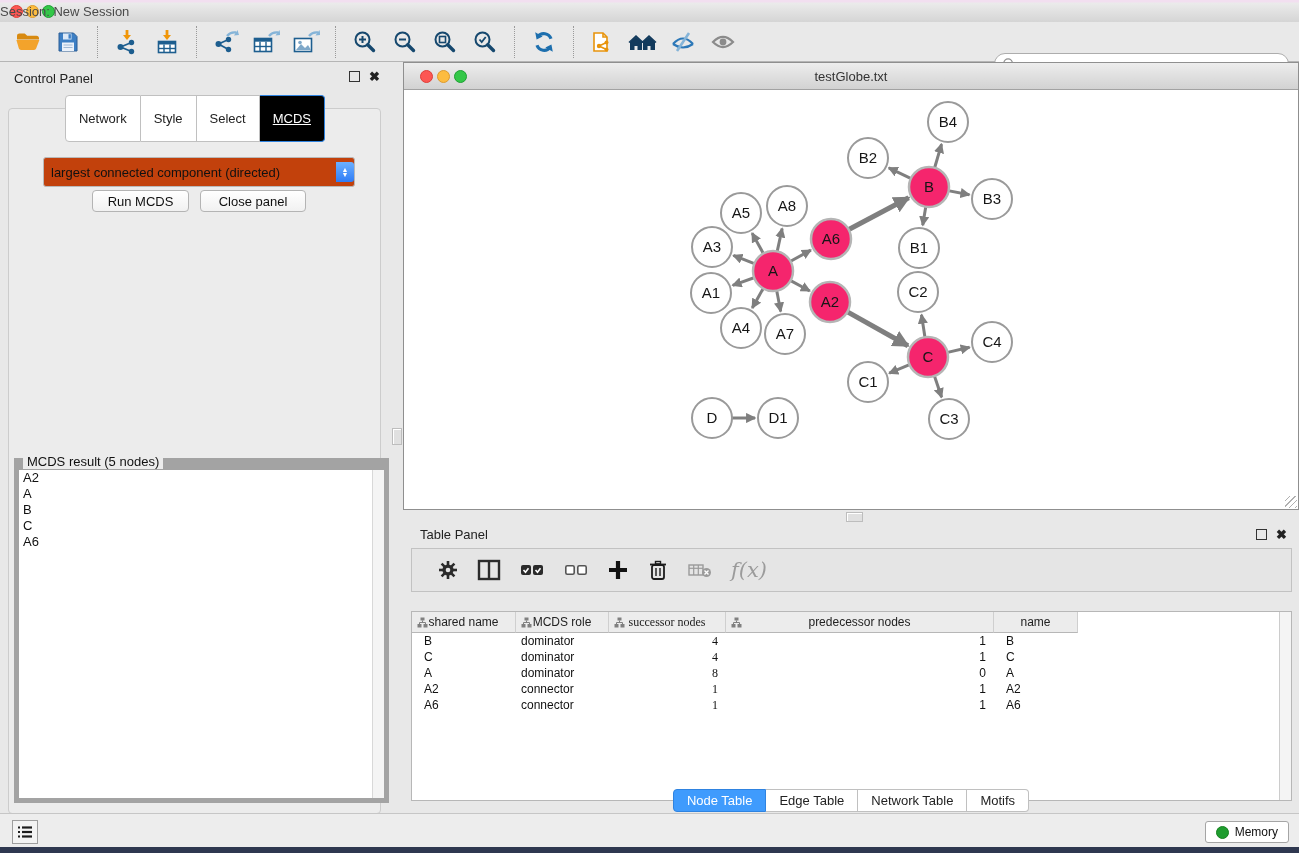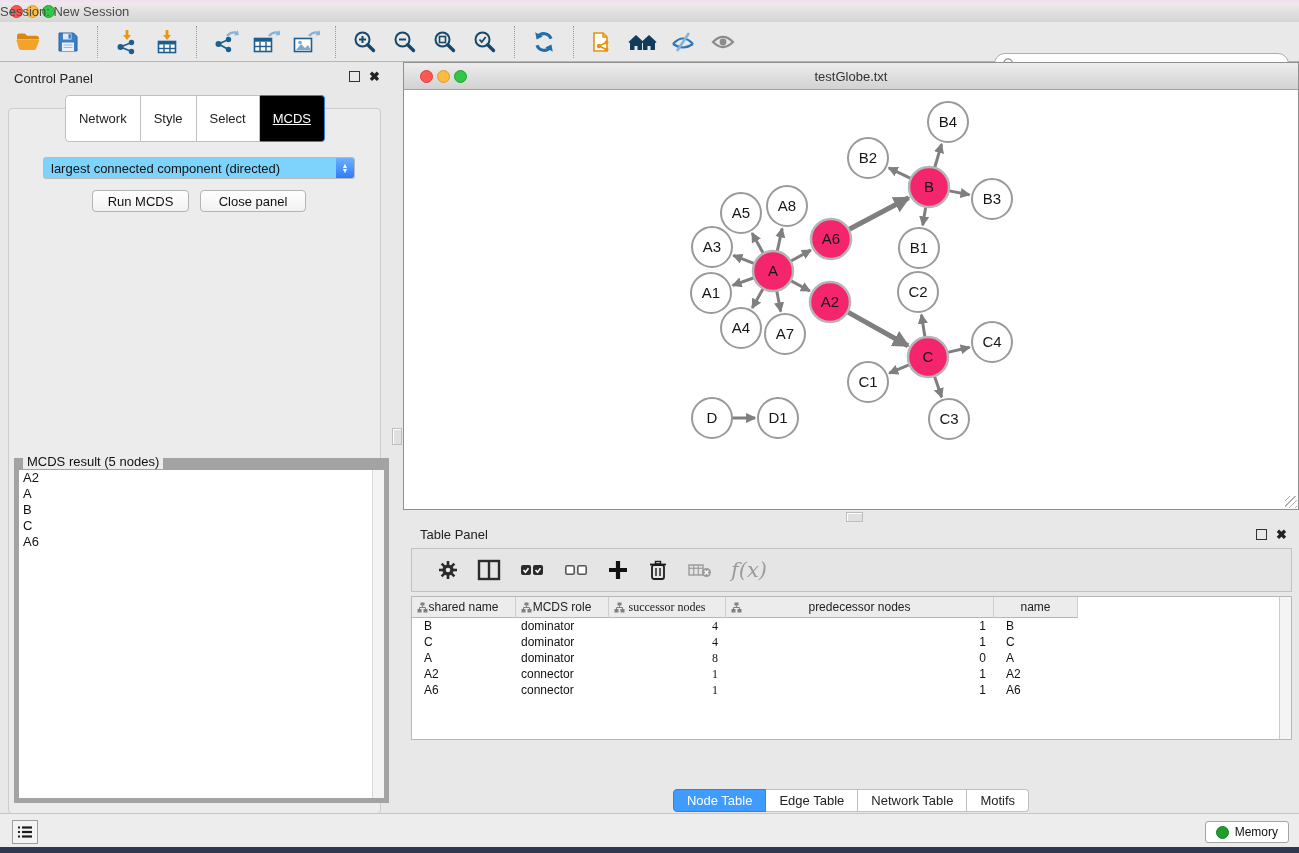--- a/index.html
+++ b/index.html
@@ -32,21 +32,21 @@
   .close-ic{font-size:13px;font-weight:bold;color:#222;line-height:11px;}
   #cp-inner{position:absolute;left:8px;top:46px;width:373px;height:706px;background:#ececec;
     border:1px solid #cccccc;border-radius:4px;box-sizing:border-box;}
   #cp-tabs{position:absolute;left:0;right:0;top:33px;display:flex;justify-content:center;z-index:2;}
   .tab{font-size:13px;color:#222;background:#fff;border:1px solid #c0c0c0;border-left:none;
     padding:15px 13px;cursor:default;}
   .tab:first-child{border-left:1px solid #c0c0c0;border-radius:4px 0 0 4px;}
   .tab:last-child{border-radius:0 4px 4px 0;}
   .tab.active{background:#000000;color:#fff;border-color:#2f83e0;text-decoration:underline;}
   #opt-label{position:absolute;left:0;right:0;top:72px;text-align:center;font-size:13px;color:#111;}
-  #dropdown{position:absolute;left:43px;top:95px;width:312px;height:22px;background:#7dd3fc;
+  #dropdown{position:absolute;left:43px;top:95px;width:312px;height:30px;background:#c2410c;
     border:1px solid #b9b9b9;border-radius:3px;box-sizing:border-box;display:flex;align-items:center;}
   #dropdown .dd-text{flex:1;font-size:13px;color:#111;padding-left:7px;white-space:nowrap;overflow:hidden;}
   #dropdown .dd-btn{width:18px;height:20px;background:linear-gradient(#6cb0ff,#2f7cf6);
     border-radius:0 3px 3px 0;display:flex;flex-direction:column;align-items:center;justify-content:center;color:#fff;}
   #dropdown .dd-btn span{font-size:7px;line-height:5px;}
   .pbtn{position:absolute;top:128px;height:22px;background:linear-gradient(#ffffff,#f1f1f1);
     border:1px solid #b4b4b4;border-radius:4px;font-size:13px;color:#111;
     display:flex;align-items:center;justify-content:center;box-sizing:border-box;}
   #run-btn{left:92px;width:97px;}
   #close-btn{left:200px;width:106px;}
@@ -79,21 +79,21 @@
   #nw-grip{position:absolute;right:1px;bottom:1px;width:12px;height:12px;
     background:repeating-linear-gradient(135deg,transparent 0 3px,#b0b0b0 3px 4px);}
   
   #table-panel{left:403px;top:523px;width:896px;height:290px;background:#e8e8e8;}
   #tp-title{position:absolute;left:17px;top:4px;font-size:13px;color:#222;}
   #table-panel .winicons{right:12px;top:6px;}
   #tp-toolbar{position:absolute;left:8px;top:25px;width:881px;height:44px;background:#e5e5e5;
     border:1px solid #c2c2c2;box-sizing:border-box;display:flex;align-items:center;padding-left:16px;}
   .tpbtn{height:30px;display:flex;align-items:center;justify-content:center;margin:0 9px;}
   .fx-label{font-family:"DejaVu Serif",serif;font-style:italic;font-size:21px;color:#9b9b9b;}
-  #tbl{position:absolute;left:8px;top:73px;width:881px;height:144px;background:#fff;
+  #tbl{position:absolute;left:8px;top:88px;width:881px;height:190px;background:#fff;
     border:1px solid #b7b7b7;box-sizing:border-box;overflow:hidden;}
   #tbl-head{display:flex;height:21px;}
   .th{display:flex;align-items:center;justify-content:center;gap:5px;background:#ececec;
     border-right:1px solid #cfcfcf;border-bottom:1px solid #b7b7b7;font-size:12px;color:#222;
     box-sizing:border-box;position:relative;}
   .th .hicon{position:absolute;left:5px;top:5px;}
   .tr{display:flex;height:16px;align-items:center;}
   .td{font-size:12px;color:#111;box-sizing:border-box;white-space:nowrap;overflow:hidden;}
   .c0{width:104px;} .c1{width:93px;} .c2{width:117px;font-family:Liberation Serif, serif;} .c3{width:268px;} .c4{width:84px;}
   .td.c0{padding-left:12px;} .td.c1{padding-left:5px;} .td.c4{padding-left:12px;}

